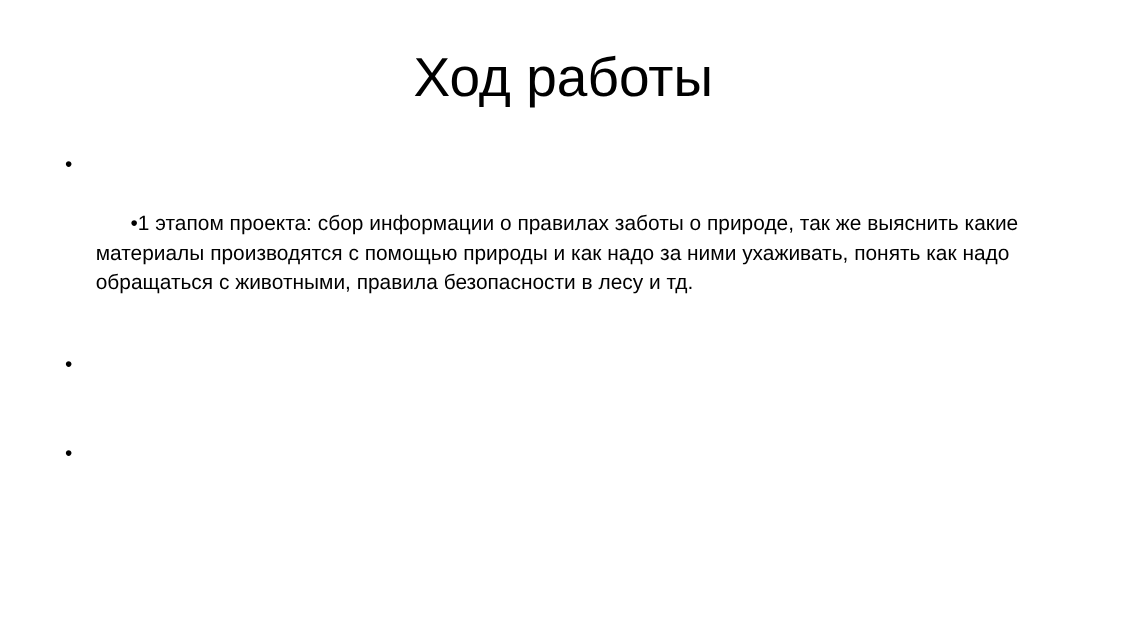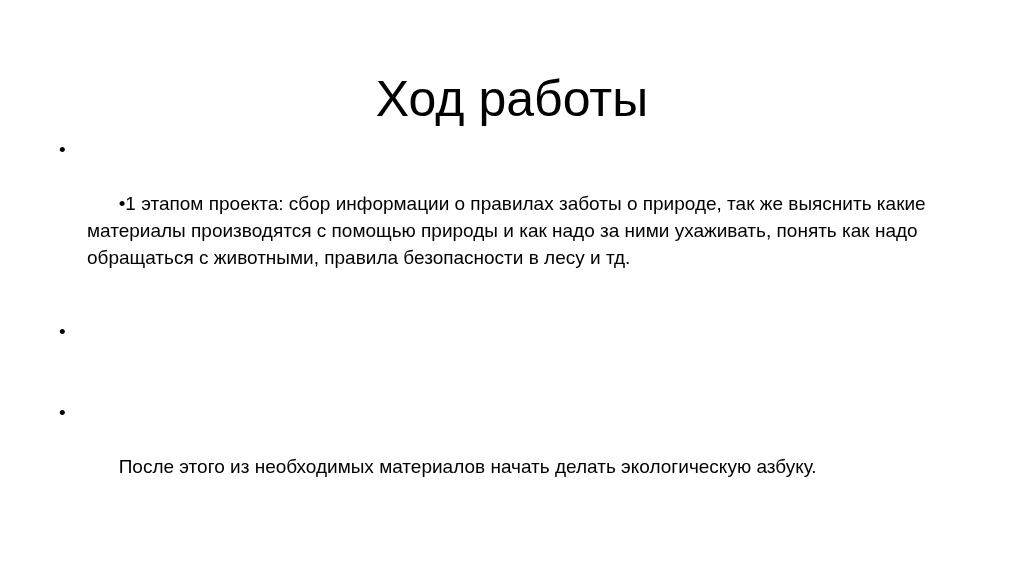--- a/index.html
+++ b/index.html
@@ -14,22 +14,22 @@
     color: #000000;
     overflow: hidden;
     position: relative;
   }
   .slide {
     position: absolute;
     inset: 0;
     background: #ffffff;
   }
   .slide-title {
-    margin: 12px;
-    padding-top: 57px;
+    margin: 0;
+    padding-top: 40px;
     font-size: 50px;
     line-height: 60px;
     font-weight: 400;
     text-align: center;
     color: #000000;
     letter-spacing: 0px;
   }
   .content {
     position: absolute;
     left: 57px;
@@ -68,17 +68,16 @@
       <span class="dot">•</span>
       <span class="txt">•1 этапом проекта: сбор информации о правилах заботы о природе, так же выяснить какие материалы производятся с помощью природы и как надо за ними ухаживать, понять как надо обращаться с животными, правила безопасности в лесу и тд.</span>
     </div>
 
     <div class="para p2">
       <span class="dot">•</span>
     </div>
 
     <div class="para p3">
       <span class="dot">•</span>
-      <span class="txt">После этого из необходимых материалов начать делать экологическую азбуку.</span>
     </div>
 
   </div>
 </div>
 
 </body></html>

